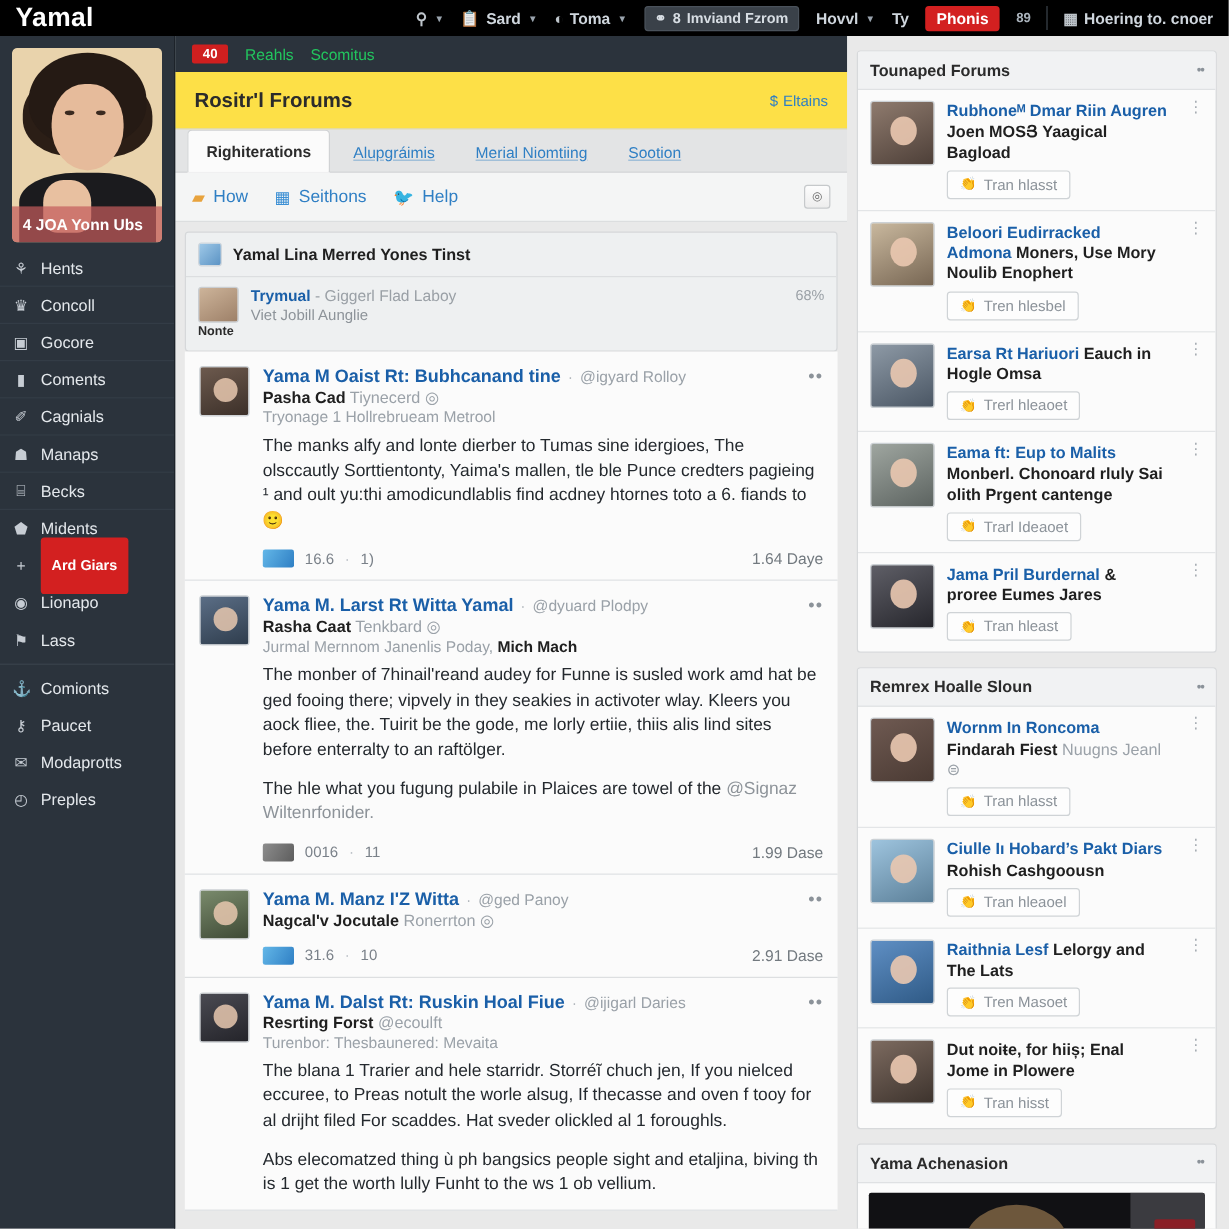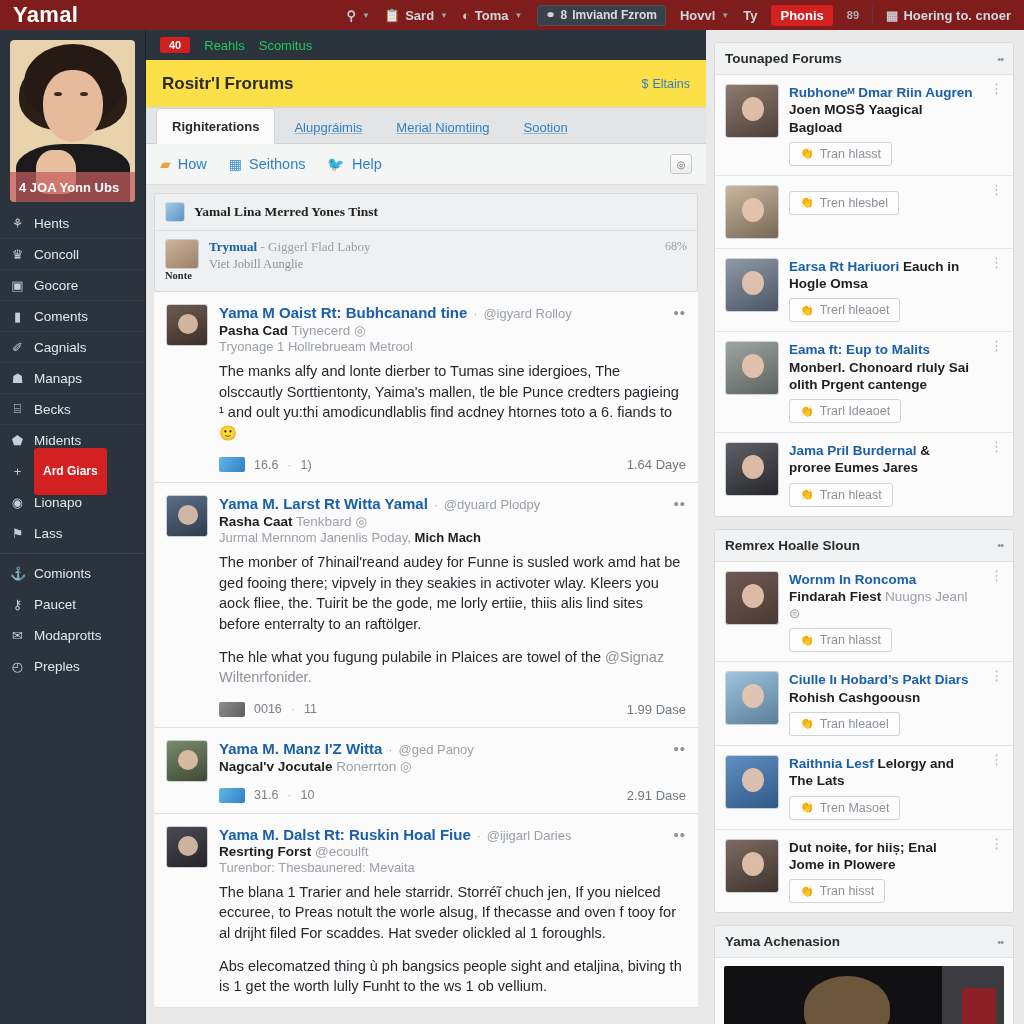--- a/index.html
+++ b/index.html
@@ -6,21 +6,21 @@
   html, body {
     width: 1024px; height: 1024px;
     font-family: "Liberation Sans", sans-serif;
     background: #e9e9e9;
     overflow: hidden;
   }
   .app { width: 1024px; height: 1024px; position: relative; display: flex; flex-direction: column; }
 
   
   .topbar {
-    height: 30px; background: #7f1d1d; display: flex; align-items: flex-end;
+    height: 30px; background: #000000; display: flex; align-items: flex-end;
     flex: 0 0 30px; position: relative; z-index: 30;
   }
   .brand {
     color: #ffffff; font-size: 22px; font-weight: bold; letter-spacing: .3px;
     padding-left: 13px; line-height: 30px; white-space: nowrap;
   }
   .topnav { margin-left: auto; display: flex; align-items: center; height: 30px; padding-right: 6px; }
   .tn {
     display: flex; align-items: center; gap: 5px; color: #cfd6dd;
     font-size: 13px; font-weight: bold; padding: 0 7px; height: 30px;
@@ -141,21 +141,21 @@
   .round-btn {
     width: 22px; height: 20px; border: 1px solid #c6c9cb; border-radius: 3px;
     background: linear-gradient(#fdfdfd,#ededed); display: flex; align-items: center;
     justify-content: center; font-size: 10px; color: #666;
   }
 
   .feed { flex: 1 1 auto; overflow: hidden; background: #e9e9e9; padding: 0 8px; }
 
   .promo-card {
     background: #eef0f1; border: 1px solid #d6d8da; border-radius: 3px;
-    margin-top: 8px; overflow: hidden; font-family: Liberation Serif, serif;
+    margin-top: 8px; overflow: hidden;
   }
   .promo-head {
     display: flex; align-items: center; gap: 9px; padding: 8px 10px;
     border-bottom: 1px solid #dcdee0;
   }
   .promo-thumb {
     width: 20px; height: 20px; border-radius: 3px; flex: 0 0 20px;
     background: linear-gradient(135deg,#9fc9e8,#5b93c4); border: 1px solid #cfd6dc;
   }
   .promo-title { font-size: 13.5px; font-weight: bold; color: #1f1f1f; white-space: nowrap; }
@@ -605,20 +605,24 @@
               <span class="bi">👏</span>
               <span>Tran hlasst</span>
             </div>
           </div>
           <div class="sug-more">⋮</div>
         </div>
 
         <div class="sug">
           <div class="sug-av sa2"></div>
           <div class="sug-body">
+            <div class="sug-text">
+              <span class="lead">Beloori Eudirracked Admona</span>
+              <span class="rest">Moners, Use Mory Noulib Enophert</span>
+            </div>
             <div class="sug-btn">
               <span class="bi">👏</span>
               <span>Tren hlesbel</span>
             </div>
           </div>
           <div class="sug-more">⋮</div>
         </div>
 
         <div class="sug">
           <div class="sug-av sa3"></div>

